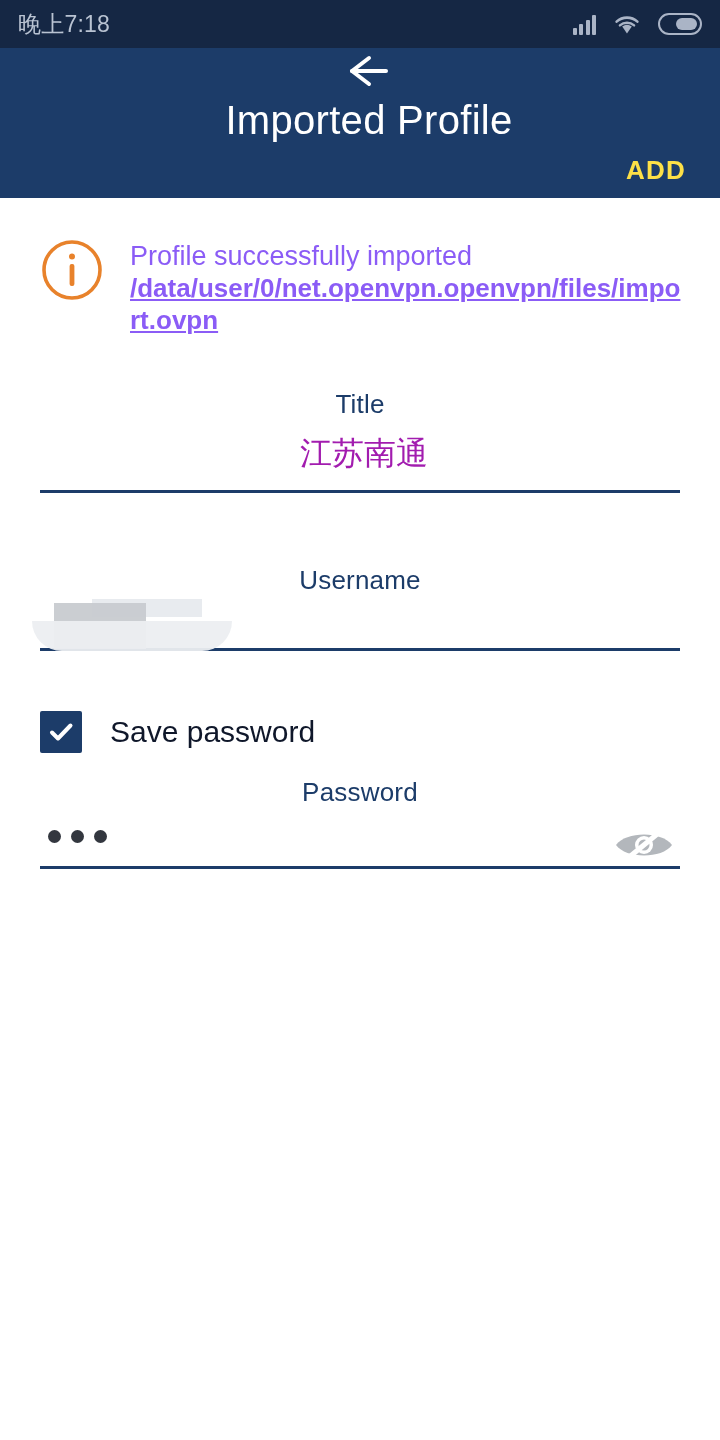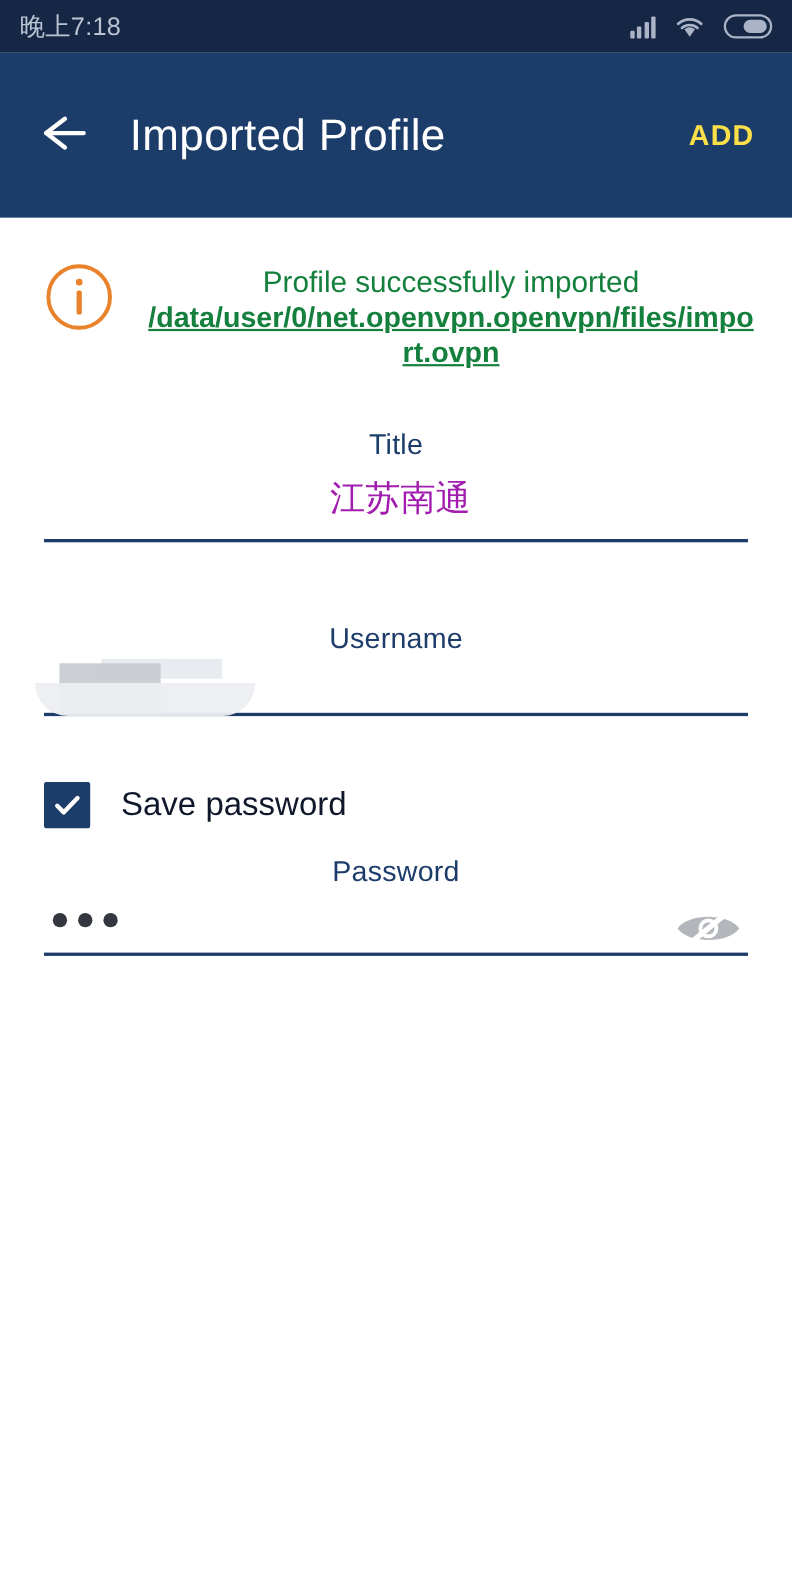--- a/index.html
+++ b/index.html
@@ -40,21 +40,21 @@
     width:44px; height:22px; border:2.5px solid #aab4c6; border-radius:11px;
     position:relative; display:flex; align-items:center; justify-content:flex-end;
     padding:3px;
   }
   .batt .lvl{ height:100%; background:#aab4c6; border-radius:7px; width:62%; }
 
   
   .appbar{
     position:absolute; top:48px; left:0; width:720px; height:150px;
     background:#1c3c69;
-    display:flex; align-items:center;
+    display:flex; align-items:center;flex-direction:column;
   }
   .back-btn{
     width:86px; height:86px; margin-left:14px;
     display:flex; align-items:center; justify-content:center;
     cursor:pointer;
   }
   .appbar-title{
     color:#ffffff; font-size:40px; font-weight:400; letter-spacing:.3px;
     margin-left:18px; white-space:nowrap;
     font-family:"Liberation Sans","DejaVu Sans",sans-serif;
@@ -65,22 +65,22 @@
     cursor:pointer; padding:12px 6px;
   }
 
   
   .content{ position:absolute; top:198px; left:0; width:720px; bottom:0; background:#fff; }
 
   
   .info-row{ display:flex; align-items:flex-start; padding:40px 0 0 0; }
   .info-icon{ width:64px; height:64px; margin-left:40px; flex:0 0 64px; }
   .info-text{
-    margin-left:26px; color:#15803d; line-height:1.24; padding-top:2px;
-    width:560px; overflow:hidden;text-align:center;
+    margin-left:26px; color:#8b5cf6; line-height:1.24; padding-top:2px;
+    width:560px; overflow:hidden;
   }
   .info-line1{ font-size:27px; font-weight:400; white-space:nowrap; }
   .info-path{ font-size:26px; font-weight:bold; word-break:break-all; line-height:1.22;text-decoration:underline; }
 
   
   .field{ position:relative; margin:0 40px;text-align:center; }
   .field-label{
     color:#1c3c69; font-size:26px; font-weight:400; letter-spacing:.2px;
   }
   .field-value{

